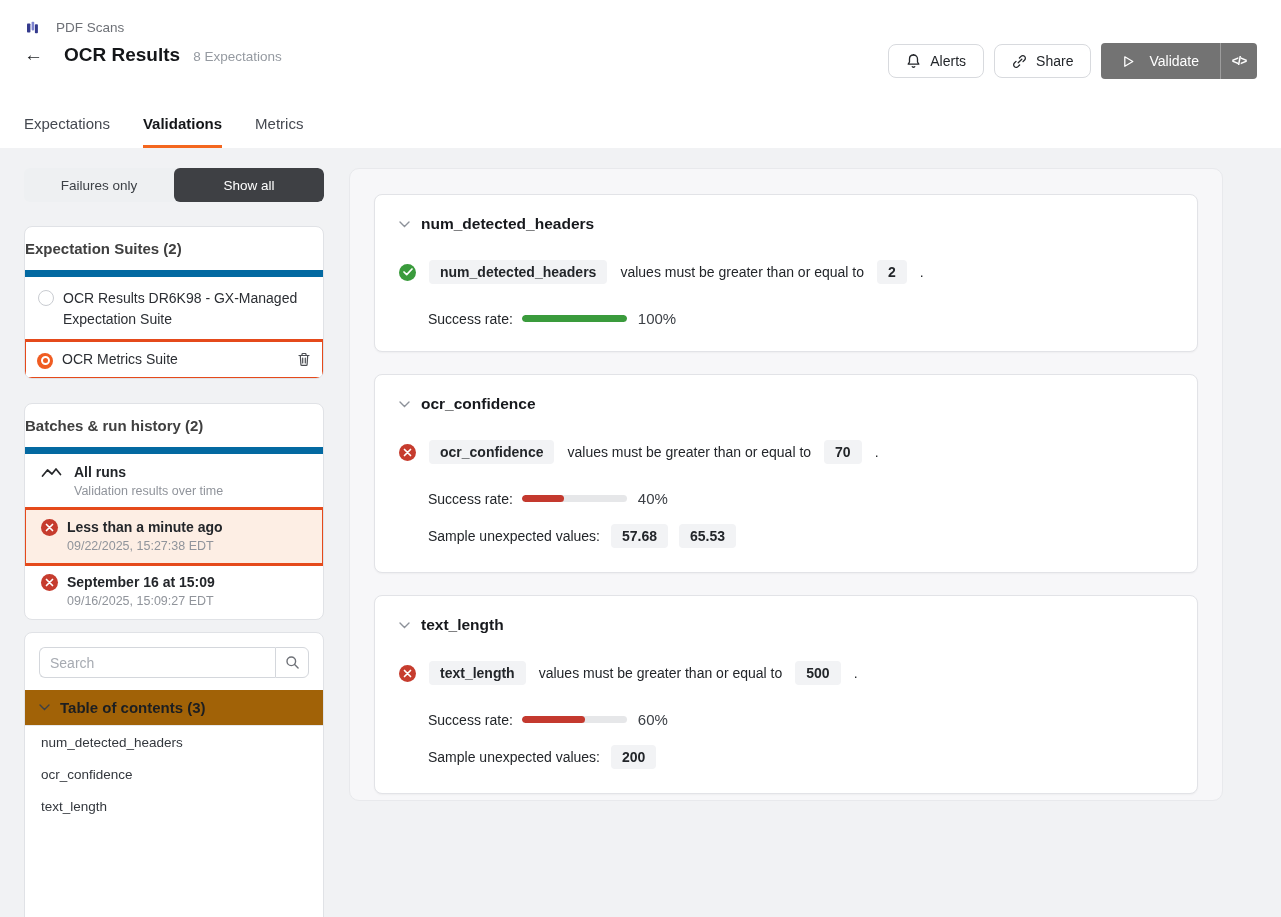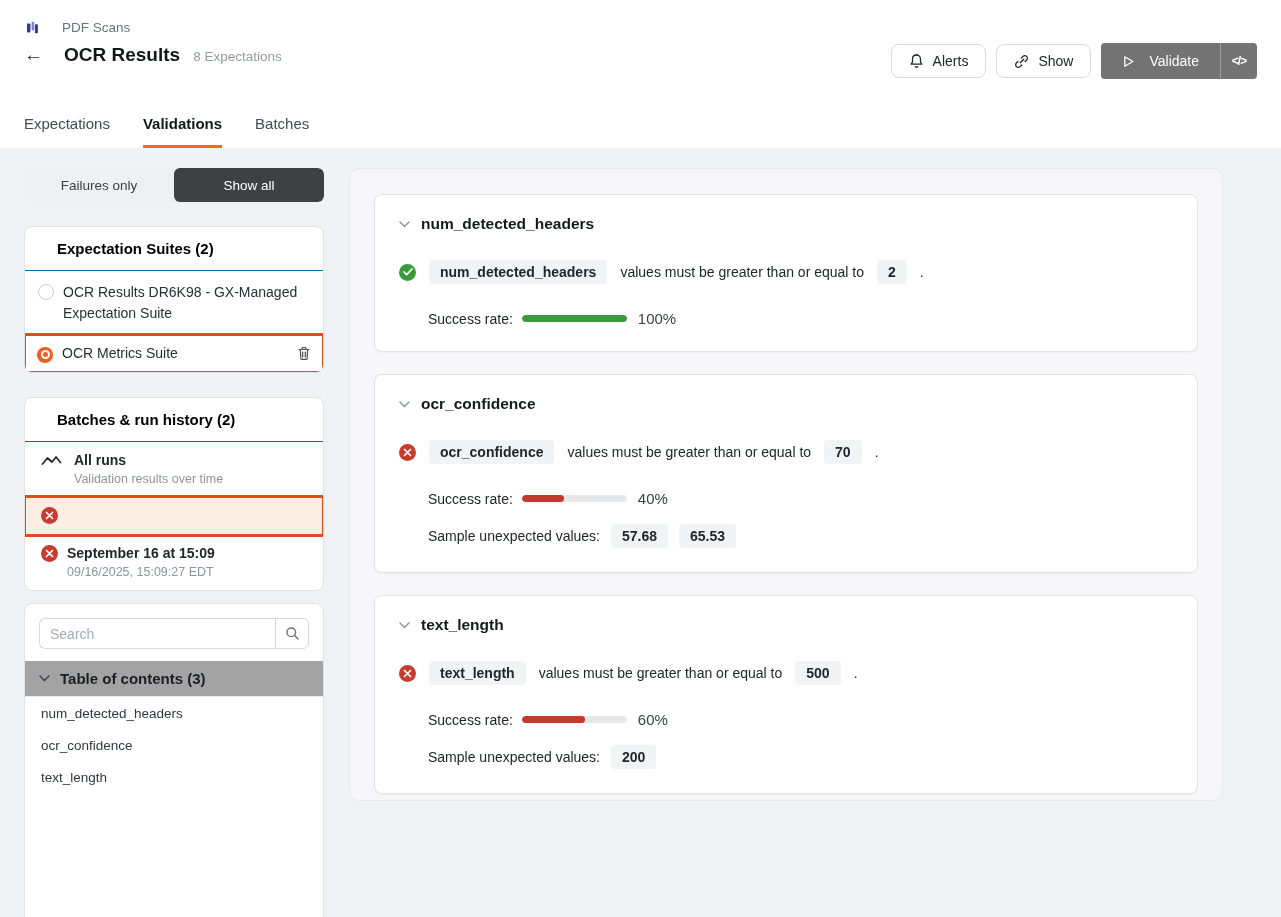--- a/index.html
+++ b/index.html
@@ -3,21 +3,21 @@
 <meta charset="utf-8">
 <style>
   * { margin:0; padding:0; box-sizing:border-box; }
   html,body { width:1281px; height:917px; }
   body {
     font-family:"Liberation Sans","DejaVu Sans",sans-serif;
     background:#f1f2f4; color:#1c1e21; overflow:hidden; position:relative;
   }
   
   .header { position:absolute; top:0; left:0; right:0; height:148px; background:#ffffff; }
-  .breadcrumb { position:absolute; top:20px; left:26px; display:flex; align-items:flex-end; gap:23px;
+  .breadcrumb { position:absolute; top:20px; left:26px; display:flex; align-items:flex-end; gap:17px;
     font-size:13.5px; color:#6e7177; }
   .titlerow { position:absolute; top:44px; left:24px; display:flex; align-items:center; }
   .back-arrow { font-size:19px; color:#1c1e21; cursor:pointer; width:26px; }
   .page-title { font-size:19px; font-weight:bold; color:#141619; margin-left:14px; }
   .page-subtitle { font-size:13.5px; color:#959aa1; margin-left:13px; padding-top:3px; }
   .header-actions { position:absolute; top:43px; right:24px; display:flex; align-items:center; gap:10px;justify-content:flex-end; }
   .btn-outline { display:flex; align-items:center; gap:9px; height:34px; padding:0 17px;
     background:#fff; border:1px solid #d8dade; border-radius:8px; font-size:14px; color:#23262a; cursor:pointer; }
   .btn-dark-group { display:flex; align-items:stretch; height:36px; background:#737373; border-radius:4px; overflow:hidden; }
   .btn-validate { display:flex; align-items:center; gap:14px; padding:0 21px; color:#fff; font-size:14px; cursor:pointer; }
@@ -32,21 +32,21 @@
   
   .content { position:absolute; top:148px; left:0; right:0; bottom:0; background:#f1f2f4; display:flex; }
   .sidebar { width:300px; margin:20px 0 0 24px; flex:none; }
   .mainpanel { width:874px; height:633px; margin:20px 0 0 25px; background:#f7f7f9;
     border:1px solid #e8e9ec; border-radius:10px; padding:25px 24px; }
   
   .seg-toggle { display:flex; height:34px; background:#eef0f2; border-radius:6px; overflow:hidden; }
   .seg { flex:1; display:flex; align-items:center; justify-content:center; font-size:13.5px; color:#3c4046; cursor:pointer; }
   .seg.selected { background:#3e4044; color:#fff; border-radius:6px; }
   .scard { background:#fff; border:1px solid #e0e2e6; border-radius:8px; margin-top:24px; overflow:hidden; }
-  .scard-header { padding:13px 32px; font-size:15px; font-weight:bold; color:#000000; border-bottom:1px solid #0369a1; }
+  .scard-header { padding:13px 0; font-size:15px; font-weight:bold; color:#404040; border-bottom:7px solid #0369a1; }
   .suite-row { display:flex; align-items:flex-start; padding:11px 14px 11px 13px; cursor:pointer; }
   .suite-row.compact { align-items:center; padding:8px 12px; }
   .radio { width:16px; height:16px; border:1.5px solid #c9ccd1; border-radius:50%; background:#fff;
     flex:none; margin-top:2px; display:flex; align-items:center; justify-content:center; }
   .radio.sel { border:none; background:#f05c22; }
   .radio.sel::after { content:''; width:5px; height:5px; border:2px solid #fff; border-radius:50%; background:#f05c22; }
   .suite-label { font-size:14px; color:#2b2e33; line-height:1.5; margin-left:9px; flex:1; }
   .annotated { outline:3px solid #e54a1b; outline-offset:-1px; position:relative; z-index:2; }
   .trash-btn { flex:none; margin-left:8px; cursor:pointer; display:flex; align-items:center; }
   .run-row { display:flex; align-items:flex-start; padding:10px 16px 11px 16px; cursor:pointer; }
@@ -58,21 +58,21 @@
   .statusdot { width:17px; height:17px; border-radius:50%; flex:none; display:flex; align-items:center; justify-content:center; }
   .statusdot.err { background:#c63c2e; }
   .statusdot.ok { background:#3a9b3c; }
   .search-wrap { padding:14px 14px 12px; display:flex; }
   .search-input { flex:1; height:31px; border:1px solid #d4d7dc; border-right:none; border-radius:6px 0 0 6px;
     padding:0 10px; font-size:14px; color:#2b2e33; font-family:inherit; outline:none; }
   .search-input::placeholder { color:#a7abb2; }
   .search-btn { width:34px; height:31px; border:1px solid #d4d7dc; border-radius:0 6px 6px 0; background:#fff;
     display:flex; align-items:center; justify-content:center; cursor:pointer; }
   .toc-card { height:360px; margin-top:12px; }
-  .toc-header { display:flex; align-items:center; gap:10px; background:#a3a3a3; padding:9px 14px;
+  .toc-header { display:flex; align-items:center; gap:10px; background:#a16207; padding:9px 14px;
     border-bottom:1px solid #e7e8eb; cursor:pointer; }
   .toc-title { font-size:15px; font-weight:bold; color:#1c1e21; }
   .toc-item { font-size:13.5px; color:#33373d; padding:9px 16px 8px; cursor:pointer; }
   
   .ecard { background:#fff; border:1px solid #e2e3e7; border-radius:8px; box-shadow:0 1px 2px rgba(0,0,0,.04);
     padding:20px 24px 24px; margin-bottom:22px; }
   .ecard-title { display:flex; align-items:center; gap:11px; cursor:pointer; }
   .ecard-name { font-size:15.5px; font-weight:bold; color:#17191d; }
   .chev { flex:none; display:flex; }
   .erow { display:flex; align-items:center; margin-top:27px; }
@@ -121,41 +121,41 @@
       <span>Alerts</span>
     </div>
     <div class="btn-outline">
       <span>
         <svg width="15" height="15" viewBox="0 0 15 15" fill="none" stroke="#23262a" stroke-width="1.3" stroke-linecap="round">
             <path d="M6.2 8.8l3.6-3.6"></path>
             <path d="M7.4 4l1.6-1.6a2.5 2.5 0 0 1 3.6 3.6L11 7.6"></path>
             <path d="M7.6 11l-1.6 1.6a2.5 2.5 0 0 1-3.6-3.6L4 7.4"></path>
           </svg>
       </span>
-      <span>Show</span>
+      <span>Share</span>
     </div>
     <div class="btn-dark-group">
       <div class="btn-validate">
         <span>
           <svg width="13" height="13" viewBox="0 0 13 13" fill="none" stroke="#ffffff" stroke-width="1.3" stroke-linejoin="round">
               <path d="M2.8 1.8l8 4.7-8 4.7z"></path>
             </svg>
         </span>
         <span>Validate</span>
       </div>
       <div class="group-divider"></div>
       <div class="btn-code">
         <span>&lt;/&gt;</span>
       </div>
     </div>
   </div>
   <div class="tabs">
     <div class="tab">Expectations</div>
     <div class="tab active">Validations</div>
-    <div class="tab">Batches</div>
+    <div class="tab">Metrics</div>
   </div>
 </div>
 
 <div class="content">
 
   <div class="sidebar">
 
     <div class="seg-toggle">
       <div class="seg">Failures only</div>
       <div class="seg selected">Show all</div>
@@ -189,20 +189,24 @@
         <span class="run-texts">
           <div class="run-title">All runs</div>
           <div class="run-sub">Validation results over time</div>
         </span>
       </div>
       <div class="run-row highlight annotated">
         <span class="statusdot err">
           <svg width="9" height="9" viewBox="0 0 9 9" stroke="#fff" stroke-width="1.7" stroke-linecap="round">
               <path d="M1.5 1.5l6 6M7.5 1.5l-6 6"></path>
             </svg>
+        </span>
+        <span class="run-texts">
+          <div class="run-title">Less than a minute ago</div>
+          <div class="run-sub">09/22/2025, 15:27:38 EDT</div>
         </span>
       </div>
       <div class="run-row">
         <span class="statusdot err">
           <svg width="9" height="9" viewBox="0 0 9 9" stroke="#fff" stroke-width="1.7" stroke-linecap="round">
               <path d="M1.5 1.5l6 6M7.5 1.5l-6 6"></path>
             </svg>
         </span>
         <span class="run-texts">
           <div class="run-title">September 16 at 15:09</div>

